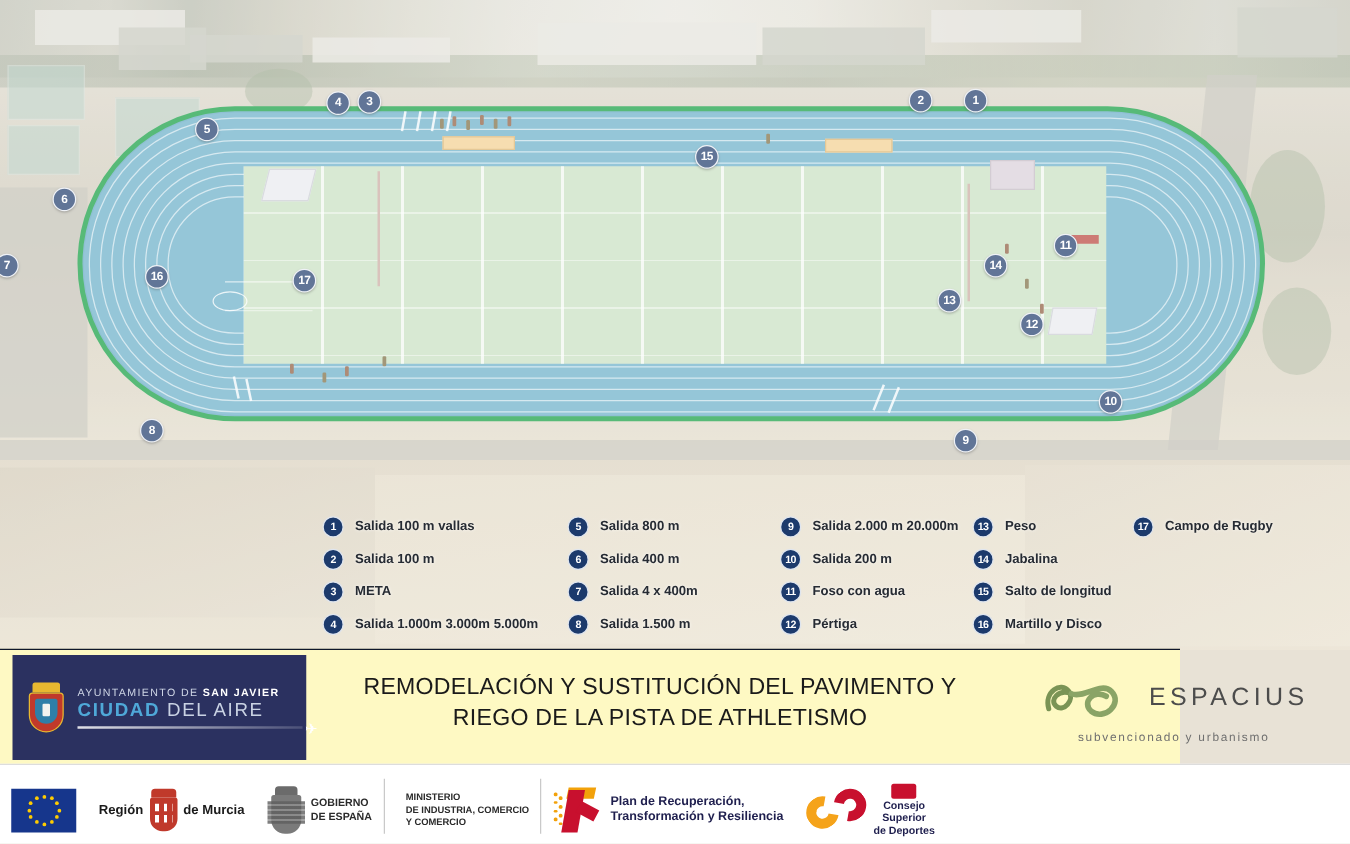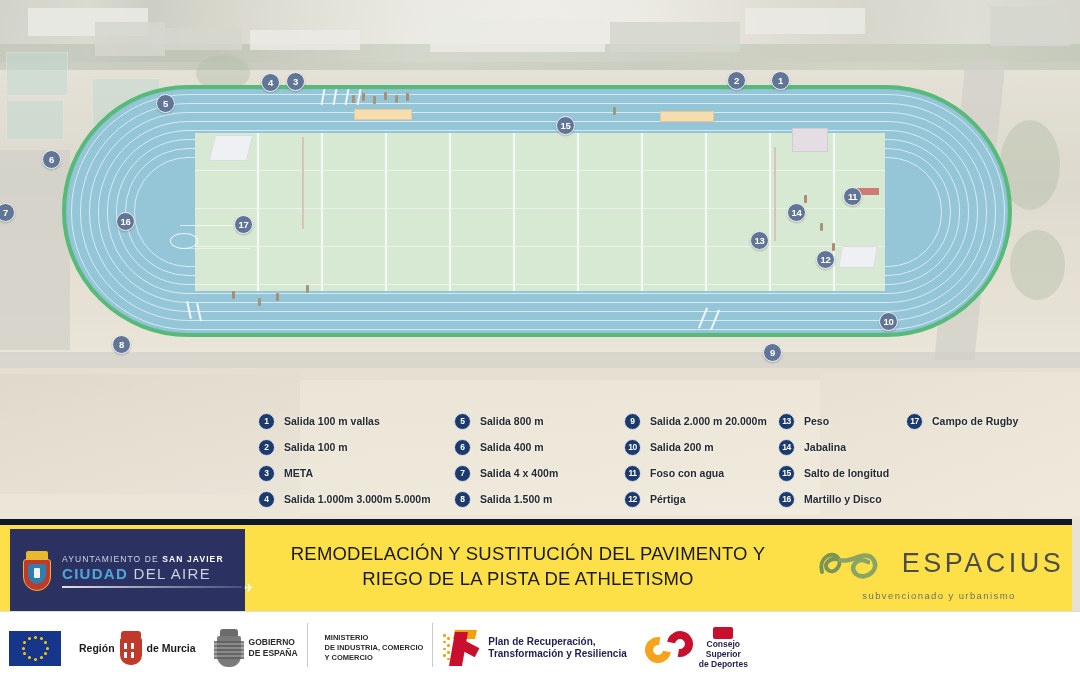--- a/index.html
+++ b/index.html
@@ -57,22 +57,22 @@
   .legend{position:absolute;left:258px;top:408px;width:810px;height:110px;}
   .lcol{position:absolute;top:0;}
   .litem{display:flex;align-items:center;height:26px;}
   .lnum{width:15px;height:15px;border-radius:50%;background:#1c3a6c;color:#fff;
         font-size:8.5px;font-weight:700;line-height:15px;text-align:center;flex:0 0 15px;
         border:1px solid #dfe5ee;letter-spacing:-0.4px;}
   .ltxt{margin-left:9px;font-size:10.5px;font-weight:700;color:#262b33;white-space:nowrap;
         text-shadow:0 0 3px rgba(255,255,255,.85);}
 
   
-  .banner{position:absolute;left:0;top:519px;width:1072px;height:92px;background:#fde047;
-      border-top:6px solid #0f172a;}
+  .banner{position:absolute;left:0;top:519px;width:944px;height:92px;background:#fef9c3;
+      border-top:1px solid #0f172a;}
   .muni{position:absolute;left:10px;top:4px;width:235px;height:84px;background:#2b3160;display:flex;align-items:center;}
   .shield{width:30px;height:40px;margin-left:12px;position:relative;flex:0 0 30px;}
   .shield .crown{position:absolute;left:4px;top:0;width:22px;height:8px;background:#e8b830;border-radius:2px 2px 0 0;}
   .shield .body{position:absolute;left:1px;top:8px;width:28px;height:32px;background:#c0392b;
       border-radius:3px 3px 14px 14px;border:1.5px solid #e8b830;box-sizing:border-box;}
   .shield .inner{position:absolute;left:6px;top:13px;width:18px;height:20px;background:#2f7fa8;
       border-radius:2px 2px 9px 9px;}
   .shield .tower{position:absolute;left:12px;top:17px;width:6px;height:10px;background:#f3f3ef;border-radius:1px;}
   .munitxt{margin-left:10px;color:#fff;}
   .munitxt .l1{font-size:8.5px;letter-spacing:1.1px;color:#cfd6e6;}
@@ -82,21 +82,21 @@
   .munitxt .l2 .wh{color:#c9d2e3;}
   .planeline{position:relative;margin-top:4px;height:7px;width:180px;
       background:linear-gradient(90deg,rgba(255,255,255,.85),rgba(255,255,255,.15));height:2px;}
   .plane{position:absolute;right:-12px;top:-5px;color:#fff;font-size:12px;}
   .title{position:absolute;left:258px;top:16px;width:540px;text-align:center;
       font-size:18.5px;line-height:25px;color:#1a1a1a;letter-spacing:.2px;}
   .espacius{position:absolute;left:808px;top:6px;width:262px;height:80px;
       display:flex;flex-direction:column;align-items:center;justify-content:center;}
   .esp-row{display:flex;align-items:center;}
   .esp-mark{width:76px;height:44px;flex:0 0 76px;}
-  .esp-name{font-size:27px;letter-spacing:3.5px;color:#4c4c4c;margin-left:12px;}
+  .esp-name{font-size:20px;letter-spacing:3.5px;color:#4c4c4c;margin-left:12px;}
   .esp-sub{font-size:9.5px;letter-spacing:1.4px;color:#6f6f6f;margin-top:4px;}
 
   
   .funders{position:absolute;left:0;top:611px;width:1080px;height:64px;background:#fff;
       border-top:1px solid #ddd;display:flex;align-items:flex-start;padding-top:9px;box-sizing:border-box;}
   .fgrp{display:flex;align-items:center;height:54px;padding:0 9px;}
   .vsep{width:1px;height:44px;background:#c9c9c9;margin-top:2px;}
   .euflag{width:52px;height:35px;background:#16368c;position:relative;flex:0 0 52px;}
   .euflag i{position:absolute;width:3px;height:3px;background:#ffcc00;border-radius:50%;}
   .eutxt{margin-left:8px;color:#16368c;font-weight:700;font-size:12.5px;line-height:14px;}

